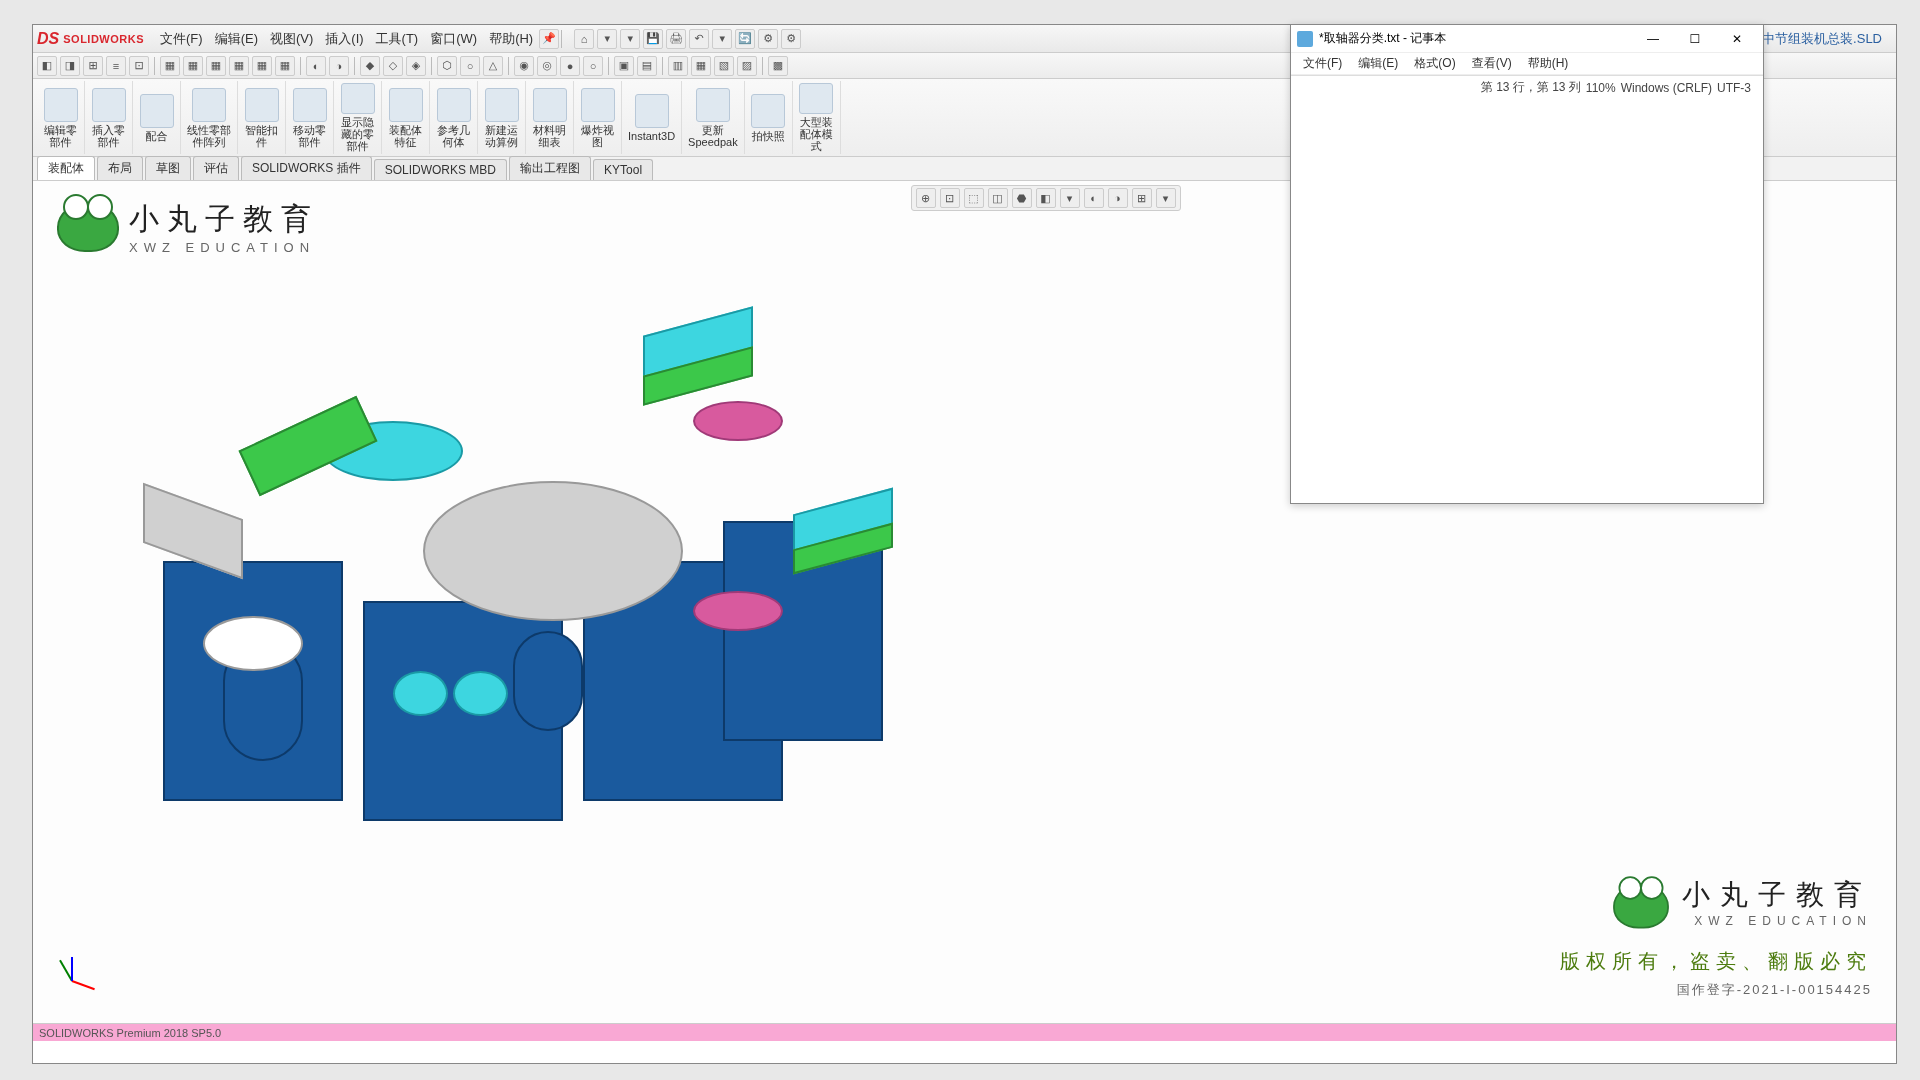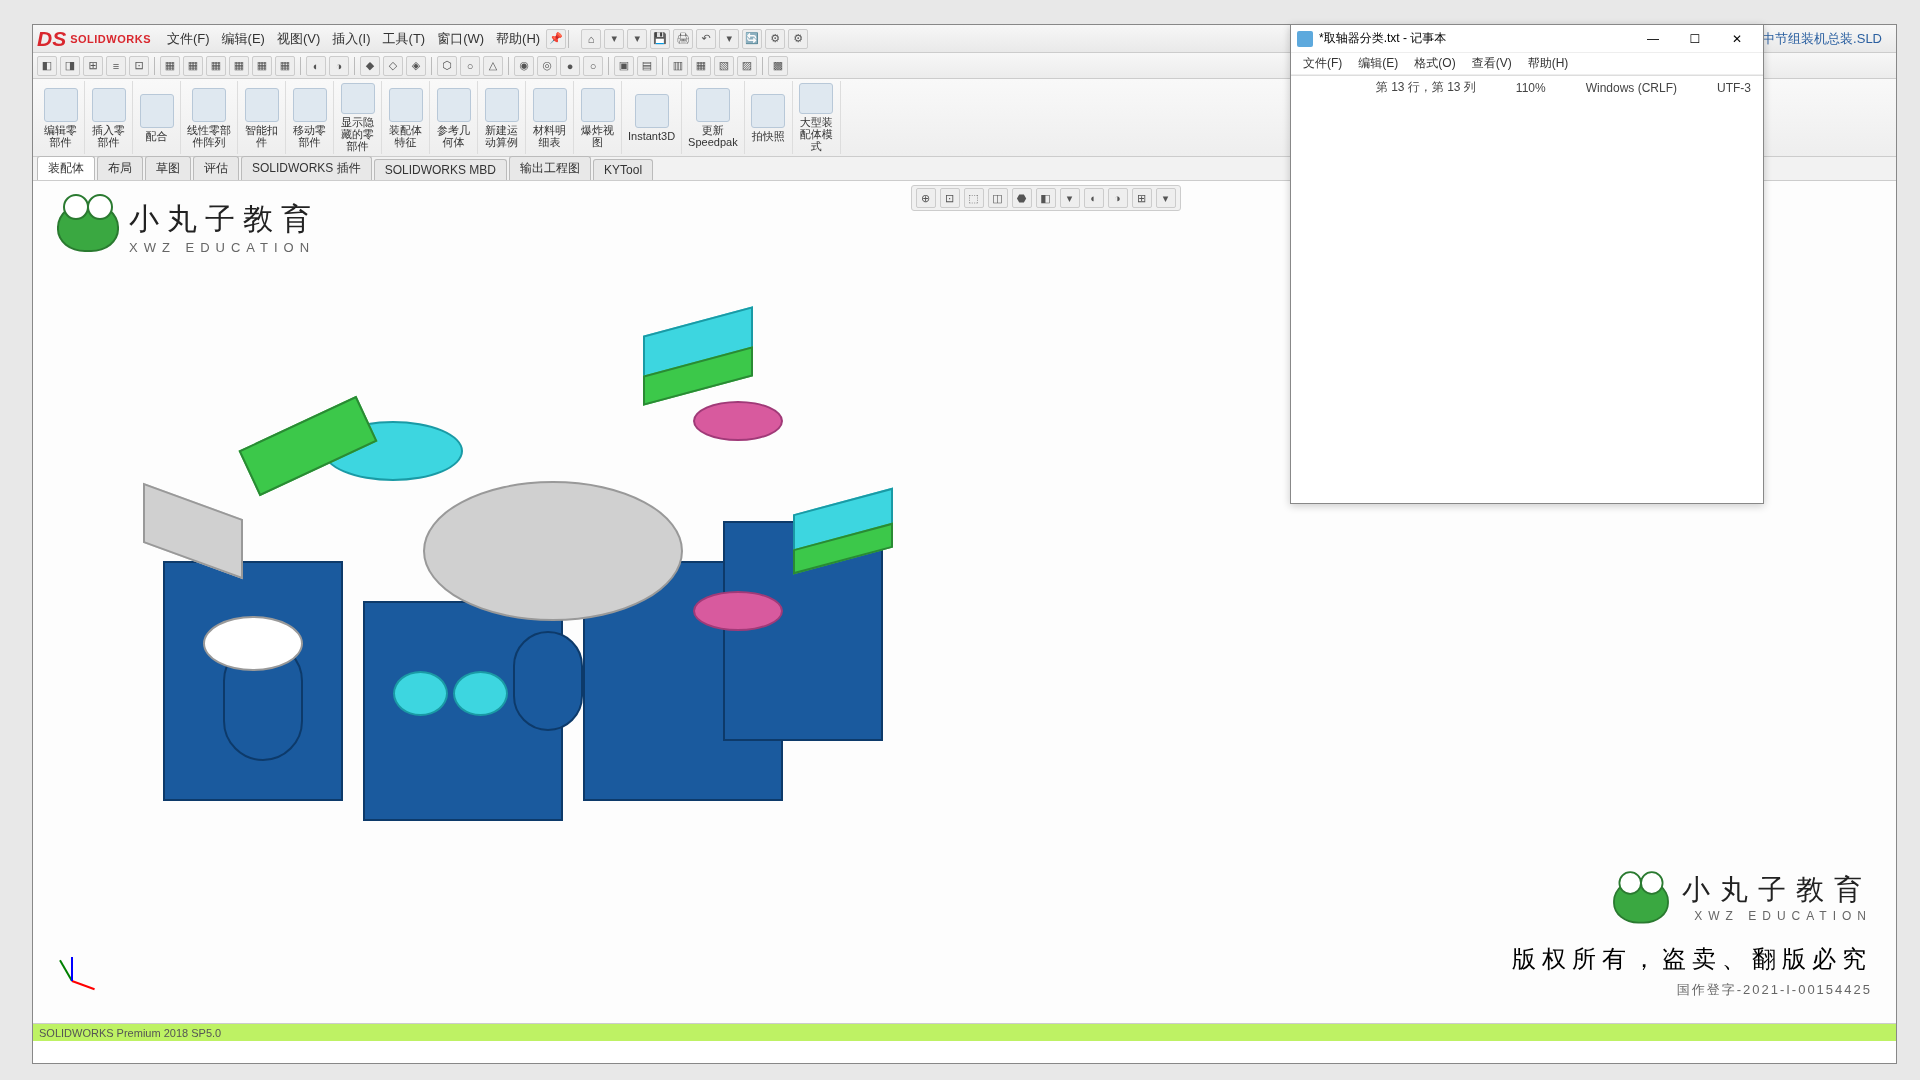--- a/index.html
+++ b/index.html
@@ -1,20 +1,20 @@
 <!DOCTYPE html>
 <html><head>
 <meta charset="utf-8">
 <style>
 * { margin: 0; padding: 0; box-sizing: border-box; }
 body { font-family: "Microsoft YaHei", SimSun, Arial, sans-serif; font-size: 12px; background: #e8e8e8; width: 1920px; height: 1080px; overflow: hidden; position: relative; }
 .solidworks { position: absolute; left: 32px; top: 24px; width: 1865px; height: 1040px; background: #fff; border: 1px solid #888; }
 .menubar { height: 28px; background: linear-gradient(#f7f7f7,#e9e9e9); display: flex; align-items: center; padding: 0 4px; border-bottom: 1px solid #ccc; font-size: 13px; }
 .sw-logo { display: flex; align-items: center; gap: 4px; margin-right: 10px; }
-.sw-logo .ds { font-style: italic; font-weight: bold; color: #d9272e; font-size: 21px; }
+.sw-logo .ds { font-style: italic; font-weight: bold; color: #d9272e; font-size: 16px; }
 .sw-logo .txt { font-weight: bold; color: #d9272e; letter-spacing: 0.5px; font-size: 11px; }
 .menu-item { padding: 0 6px; cursor: pointer; color: #333; }
 .small-toolbar { display: flex; align-items: center; gap: 3px; margin-left: 10px; }
 .tb-btn { width: 20px; height: 20px; background: #eee; border: 1px solid #ccc; border-radius: 2px; display: flex; align-items: center; justify-content: center; font-size: 11px; color: #555; cursor: pointer; }
 .tb-sep { width: 1px; height: 18px; background: #bbb; margin: 0 2px; }
 .doc-title { margin-left: auto; margin-right: 10px; color: #2a5fa0; font-size: 13px; }
 .quickbar { height: 26px; background: linear-gradient(#f7f7f7,#ececec); border-bottom: 1px solid #ccc; display: flex; align-items: center; padding: 0 4px; gap: 3px; }
 .ribbon { height: 78px; background: linear-gradient(#f9f9f9,#eee); border-bottom: 1px solid #ccc; display: flex; align-items: stretch; padding: 2px 4px; }
 .rb-group { display: flex; flex-direction: column; align-items: center; justify-content: center; padding: 2px 6px; border-right: 1px solid #ddd; cursor: pointer; min-width: 48px; }
 .rb-group .ic { width: 34px; height: 34px; background: #dfe8f0; border: 1px solid #b8c8d8; border-radius: 3px; margin-bottom: 2px; }
@@ -37,35 +37,35 @@
 .m-pink { background: #d85a9e; border-color: #a03a78; }
 .m-grey { background: #d0d0d0; border-color: #999; }
 .triad { position: absolute; left: 18px; bottom: 22px; width: 40px; height: 40px; }
 .triad .axis { position: absolute; width: 2px; height: 24px; transform-origin: bottom center; left: 50%; bottom: 50%; }
 .triad .x { background: red; transform: rotate(110deg); }
 .triad .y { background: green; transform: rotate(-30deg); }
 .triad .z { background: blue; transform: rotate(0deg); }
 .watermark-br { position: absolute; right: 24px; bottom: 24px; text-align: right; }
 .watermark-br .cn { font-size: 28px; letter-spacing: 10px; color: #222; font-family: SimHei; }
 .watermark-br .en { font-size: 12px; letter-spacing: 6px; color: #666; margin-bottom: 8px; }
-.watermark-br .copy { font-size: 24px; letter-spacing: 6px; color: #000000; font-family: SimHei; margin-top: 12px; }
+.watermark-br .copy { font-size: 20px; letter-spacing: 6px; color: #4d7c0f; font-family: SimHei; margin-top: 12px; }
 .watermark-br .reg { font-size: 13px; letter-spacing: 2px; color: #666; margin-top: 6px; }
 .bottom-tabs { height: 22px; background: #f2f2f2; border-top: 1px solid #ccc; display: flex; align-items: center; padding-left: 40px; font-size: 12px; }
 .btab { padding: 2px 10px; border: 1px solid #bbb; background: #fff; margin-right: 2px; cursor: pointer; }
-.statusbar { height: 18px; background: #bef264; border-top: 1px solid #ccc; display: flex; align-items: center; padding: 0 6px; font-size: 11px; color: #555; text-align: right; }
+.statusbar { height: 18px; background: #f9a8d4; border-top: 1px solid #ccc; display: flex; align-items: center; padding: 0 6px; font-size: 11px; color: #555; text-align: right; }
 
 .notepad { position: absolute; left: 1290px; top: 24px; width: 474px; height: 480px; background: #fff; border: 1px solid #888; box-shadow: 0 2px 8px rgba(0,0,0,0.2); display: flex; flex-direction: column; }
 .np-titlebar { height: 28px; background: #fff; display: flex; align-items: center; padding: 0 6px; font-size: 12px; border-bottom: 1px solid #eee; }
 .np-titlebar .icn { width: 16px; height: 16px; background: #5da9dd; margin-right: 6px; border-radius: 2px; }
 .np-titlebar .ctrls { margin-left: auto; display: flex; gap: 2px; }
 .np-titlebar .ctrls div { width: 40px; height: 24px; display: flex; align-items: center; justify-content: center; cursor: pointer; }
 .np-menu { height: 22px; display: flex; align-items: center; padding: 0 4px; font-size: 12px; border-bottom: 1px solid #eee; color: #333; }
 .np-menu span { padding: 0 8px; cursor: pointer; }
 .np-content { flex: 1; padding: 6px 10px; font-size: 22px; font-family: SimSun, serif; line-height: 1.4; color: #111; white-space: pre-wrap; overflow: auto; }
-.np-status { height: 24px; border-top: 1px solid #ddd; display: flex; align-items: center; justify-content: flex-end; gap: 40px; padding: 0 12px; font-size: 12px; color: #444; }
+.np-status { height: 24px; border-top: 1px solid #ddd; display: flex; align-items: center; justify-content: flex-end; gap: 5px; padding: 0 12px; font-size: 12px; color: #444; }
 </style>
 </head>
 <body>
 
 <div class="solidworks">
   <div class="menubar">
     <div class="sw-logo">
       <span class="ds">DS</span>
       <span class="txt">SOLIDWORKS</span>
     </div>

